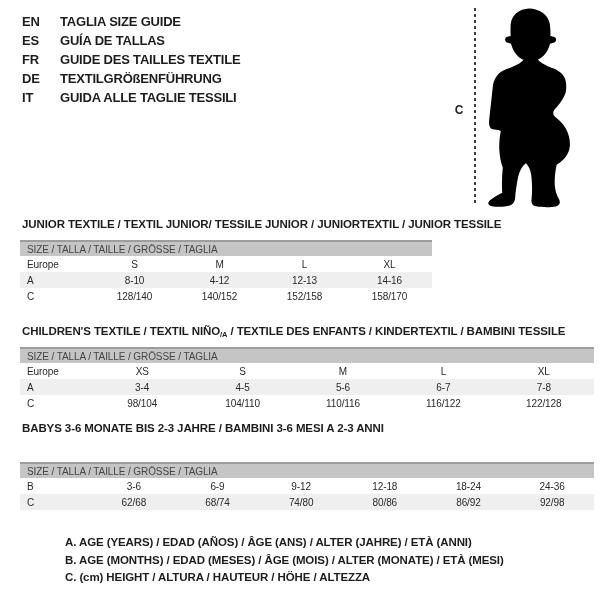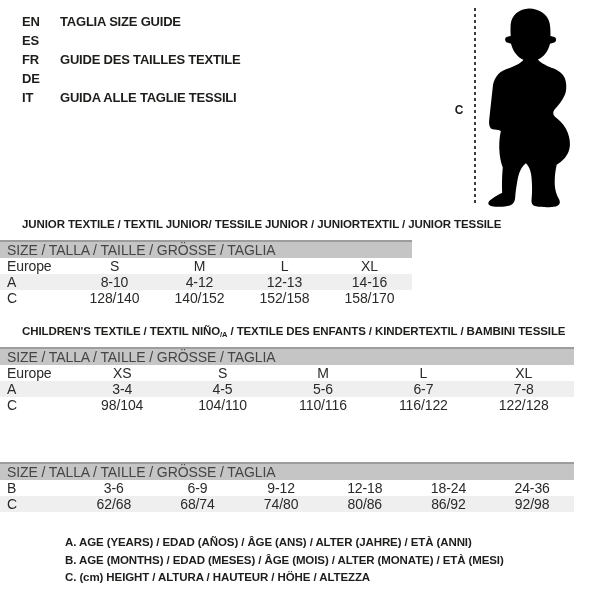--- a/index.html
+++ b/index.html
@@ -21,22 +21,22 @@
   .dash-line { position:absolute; left:474px; top:8px; width:2px; height:198px;
                background:repeating-linear-gradient(to bottom,#3c3c3c 0 3px,transparent 3px 6px); }
   .toddler { position:absolute; left:487px; top:8px; }
 
   
   .sec-title { position:absolute; left:22px; font-size:11.5px; font-weight:bold;
                letter-spacing:-0.1px; line-height:16.5px; white-space:nowrap; }
   .sub { font-size:7.5px; vertical-align:-2px; }
 
   
-  .size-table { position:absolute; left:0; border-collapse:collapse; table-layout:fixed;
-                font-size:14px; color:#2a2a28; }
+  .size-table { position:absolute; left:20px; border-collapse:collapse; table-layout:fixed;
+                font-size:10px; color:#2a2a28; }
   .size-table td { height:16px; padding:0; text-align:center; vertical-align:middle;
                    letter-spacing:-0.1px; white-space:nowrap; }
   .size-table td.lbl { text-align:left; padding-left:7px; }
   .size-table tr.bar td { background:#c5c5c5; border-top:2px solid #9d9d9d; height:15px;
                           text-align:left; padding-left:7px; color:#454545; }
   .size-table tr:nth-child(3) td { background:#efefef; }
   .size-table tr.bar td { background:#c5c5c5; }
 
   
   .footnotes { position:absolute; left:21px; top:534px;margin-left:44px; }
@@ -48,27 +48,29 @@
 
 <div class="page">
 
   <div class="lang-block">
     <div class="lang-row">
       <span class="lang-code">EN</span>
       <span class="lang-label">TAGLIA SIZE GUIDE</span>
     </div>
     <div class="lang-row">
       <span class="lang-code">ES</span>
+      <span class="lang-label">GUÍA DE TALLAS</span>
     </div>
     <div class="lang-row">
       <span class="lang-code">FR</span>
       <span class="lang-label">GUIDE DES TAILLES TEXTILE</span>
     </div>
     <div class="lang-row">
       <span class="lang-code">DE</span>
+      <span class="lang-label">TEXTILGRÖßENFÜHRUNG</span>
     </div>
     <div class="lang-row">
       <span class="lang-code">IT</span>
       <span class="lang-label">GUIDA ALLE TAGLIE TESSILI</span>
     </div>
   </div>
 
   <div class="figure">
     <span class="height-label">C</span>
     <div class="dash-line"></div>
@@ -149,20 +151,21 @@
       <td>98/104</td>
       <td>104/110</td>
       <td>110/116</td>
       <td>116/122</td>
       <td>122/128</td>
     </tr>
   </tbody>
     </table>
 
   <div class="sec-title" style="top:420px;">
+    <div>BABYS 3-6 MONATE BIS 2-3 JAHRE / BAMBINI 3-6 MESI A 2-3 ANNI</div>
   </div>
   <table class="size-table" style="top:462px; width:574px;">
     <colgroup>
         <col style="width:72px">
         <col>
         <col>
         <col>
         <col>
         <col>
         <col>

